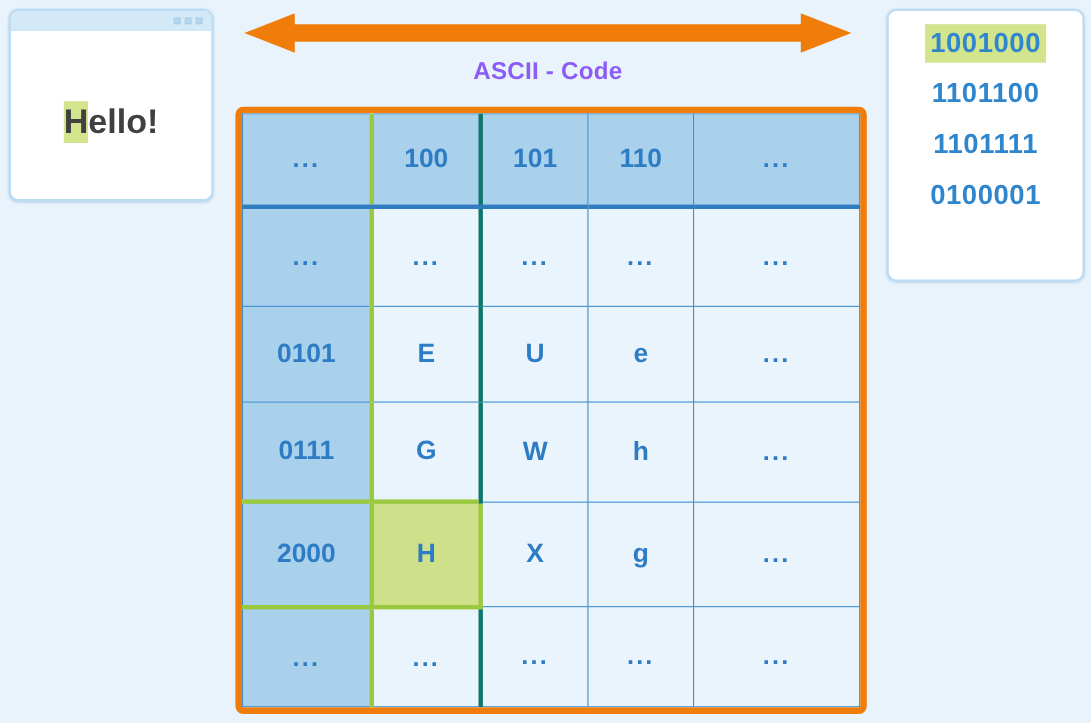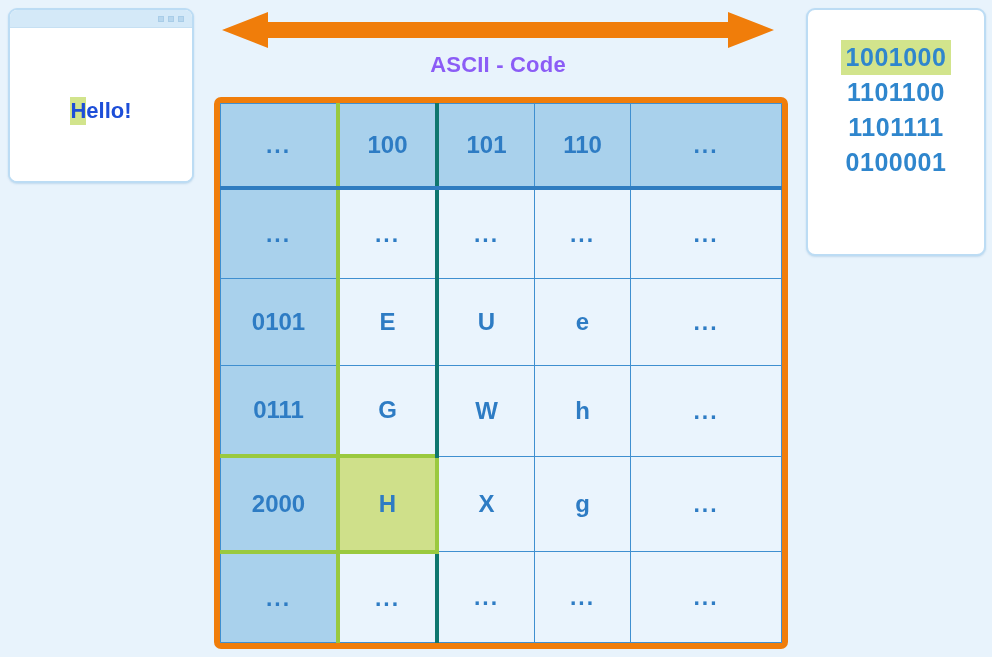--- a/index.html
+++ b/index.html
@@ -48,23 +48,23 @@
     box-sizing: border-box;
   }
   #window-body {
     height: calc(100% - 18px);
     display: flex;
     align-items: center;
     justify-content: center;
     background: #ffffff;
   }
   #hello-text {
-    font-size: 22px;
-    font-weight: bold;
-    color: #1d4ed8;
+    font-size: 31px;
+    font-weight: bold;
+    color: #404040;
     letter-spacing: 0px;
     white-space: nowrap;
     margin-top: 12px;
   }
   .hl-green {
     background: #d2e48c;
     padding: 1px 0 2px 0;
   }
 
   
@@ -167,21 +167,22 @@
     height: 248px;
     background: #ffffff;
     border: 2px solid #bcdcf4;
     border-radius: 9px;
     box-sizing: border-box;
     box-shadow: 0 1px 2px rgba(120,170,210,0.35);
     display: flex;
     flex-direction: column;
     align-items: center;
     justify-content: flex-start;
-    padding-top: 30px;
+    padding-top: 12px;
+    gap: 11px;
   }
   .binary-line {
     font-size: 25px;
     font-weight: bold;
     color: #2f86cd;
     line-height: 1.4;
     letter-spacing: 0.5px;
     white-space: nowrap;
   }
   .binary-line.is-highlighted {

